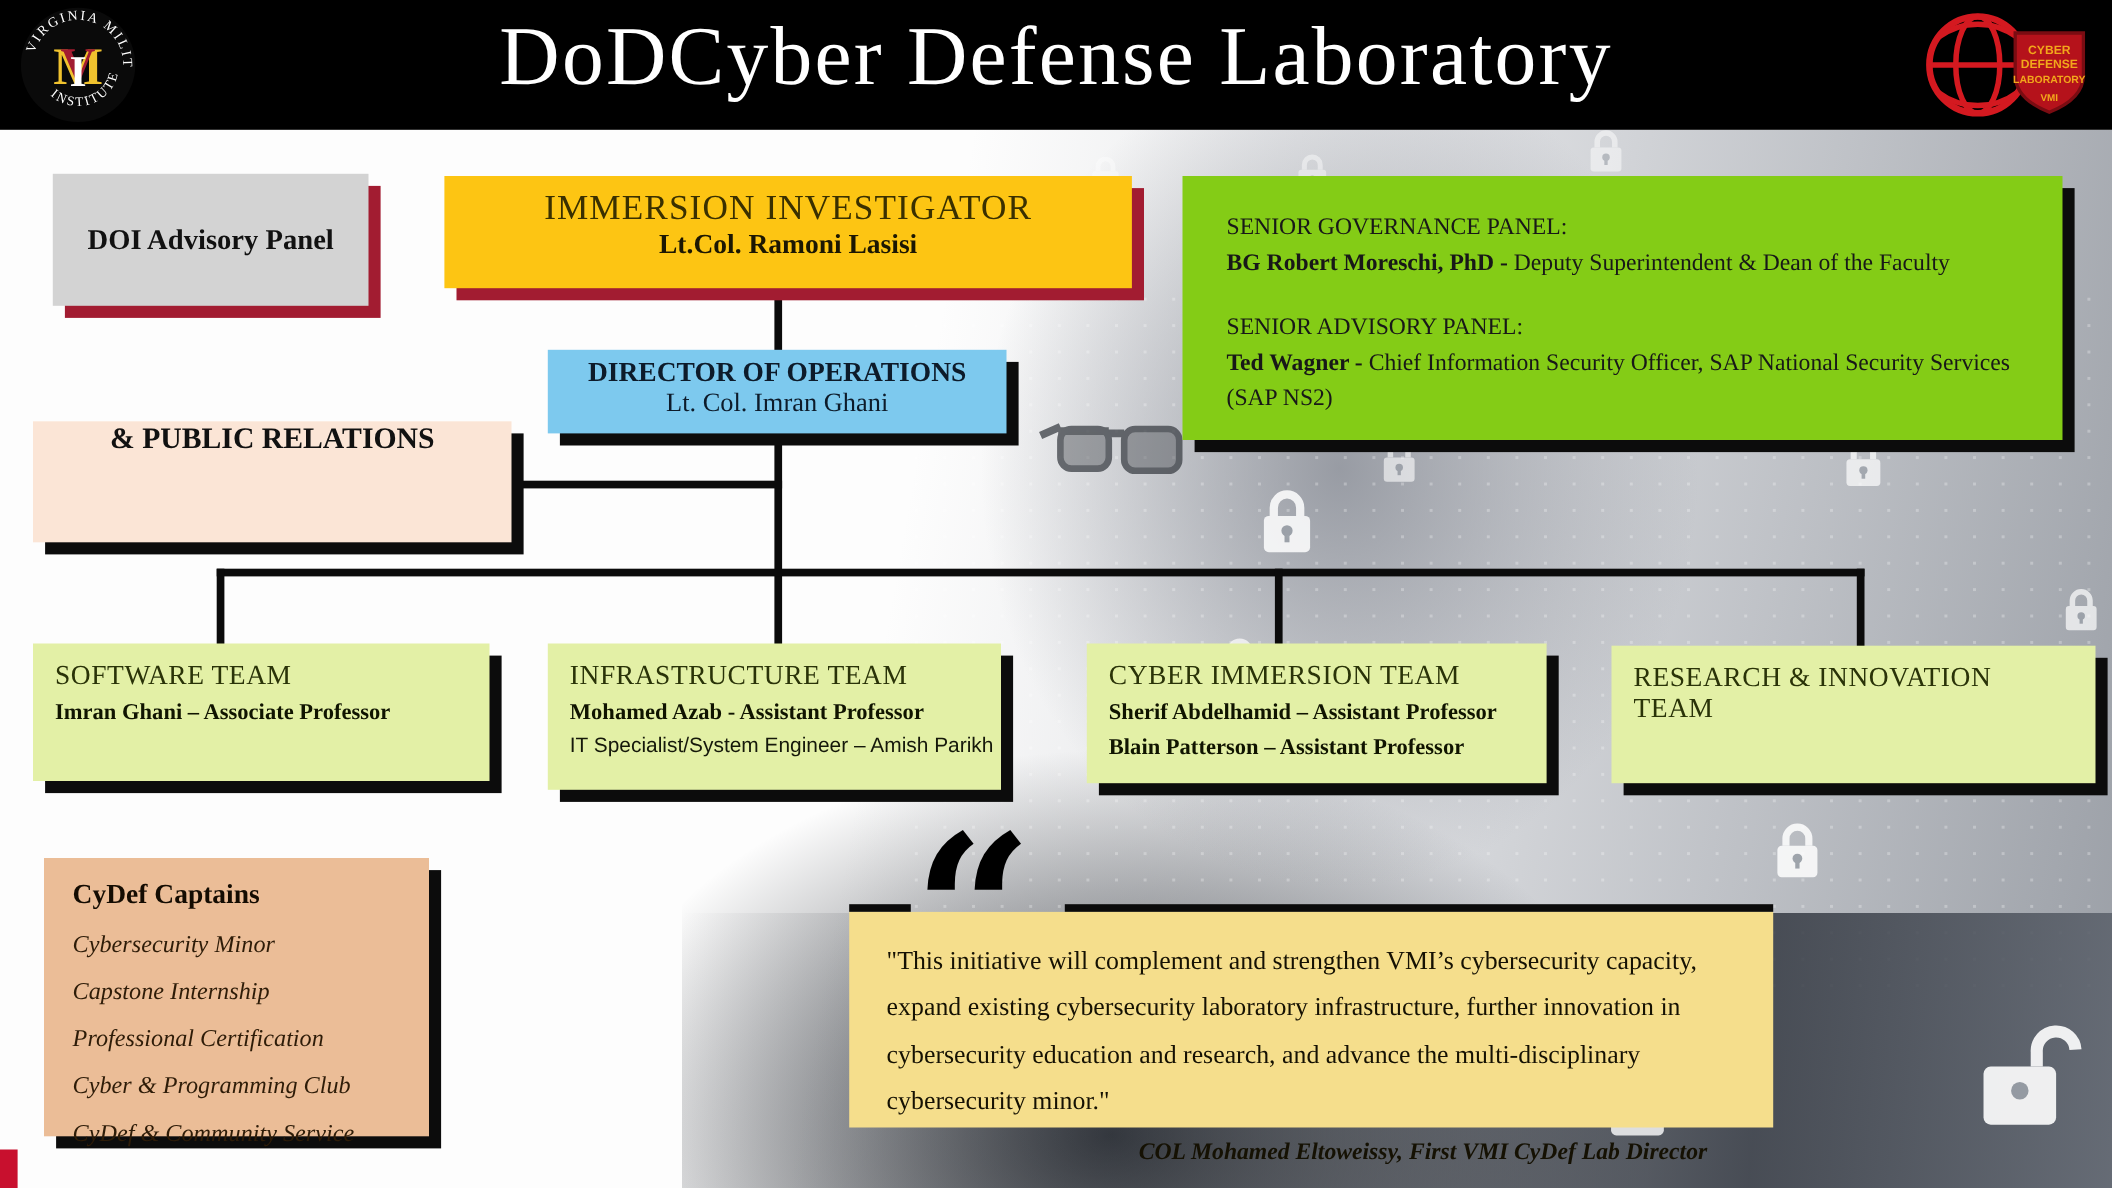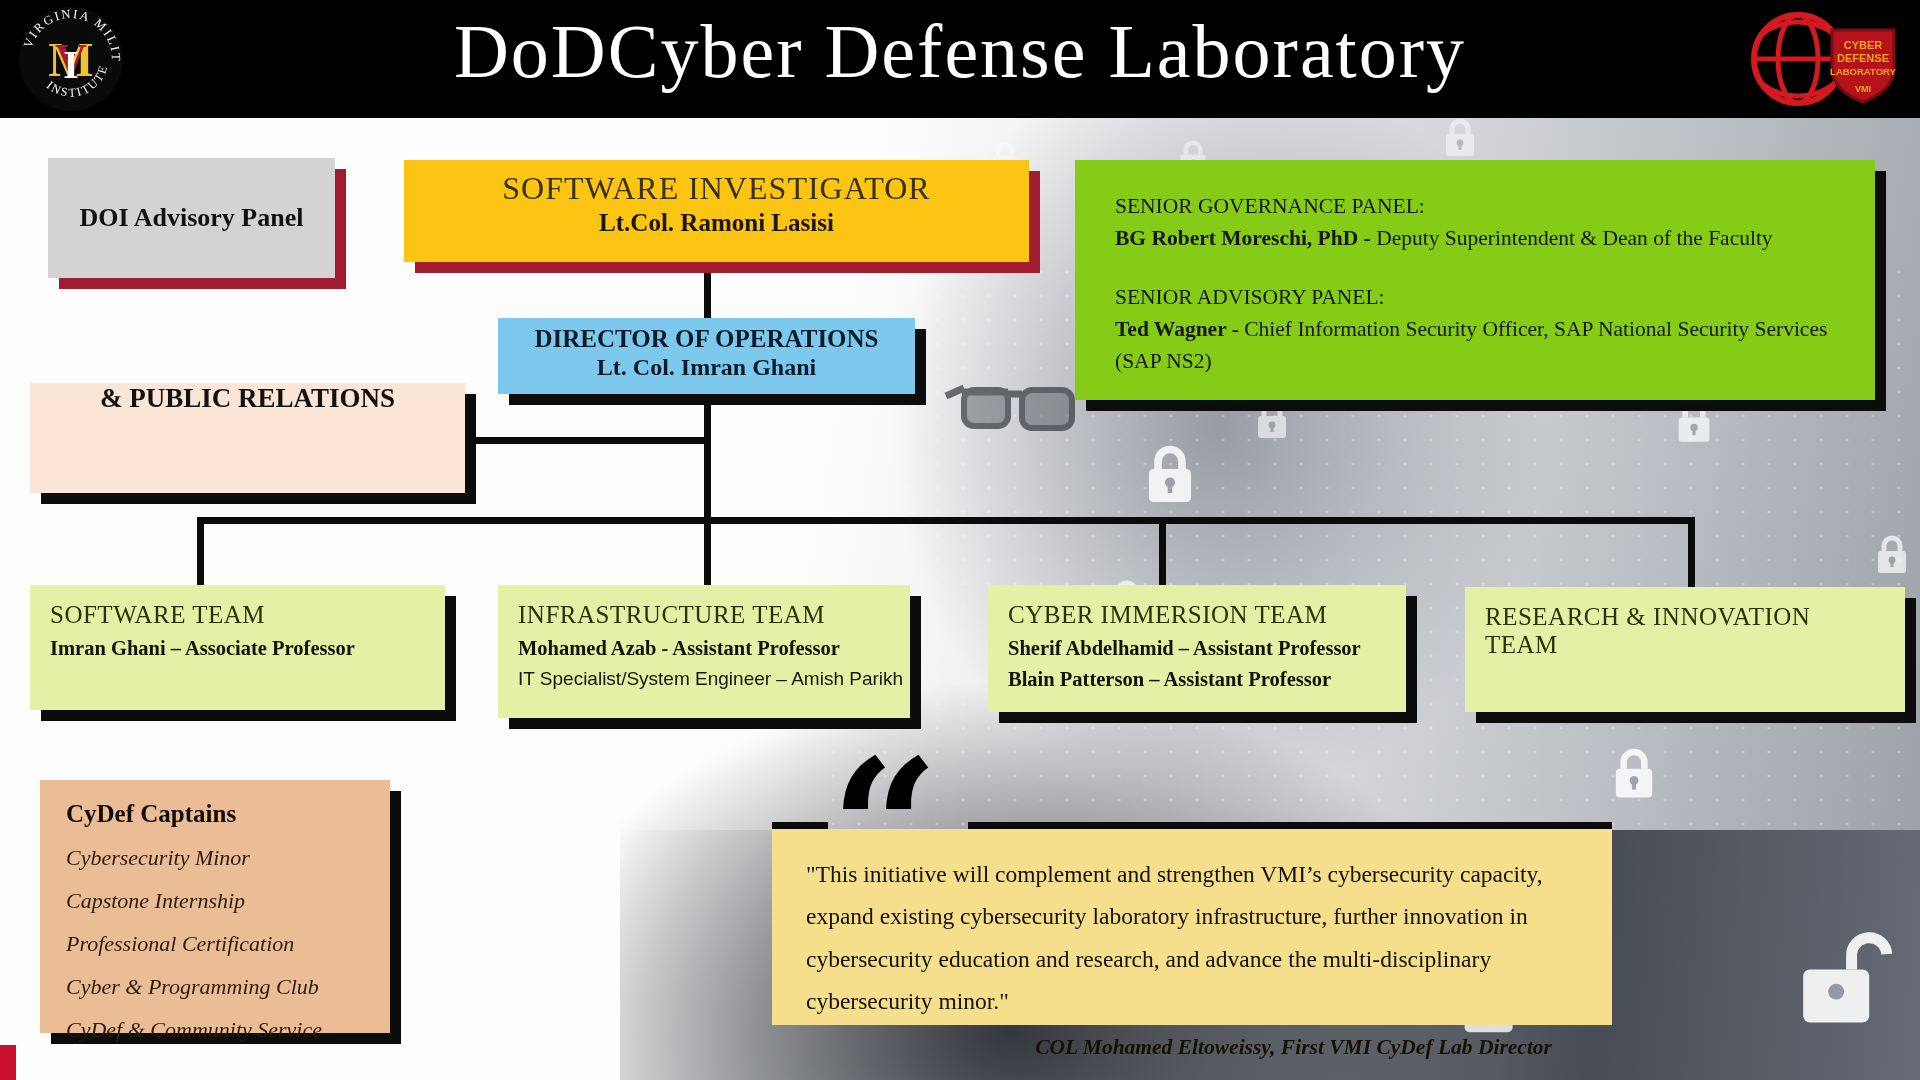--- a/index.html
+++ b/index.html
@@ -40,21 +40,21 @@
   .pi{left:404px;top:160px;width:625px;height:102px;background:#FDC513;text-align:center;color:#2b2404;}
   .pi .t{font-size:32px;letter-spacing:1px;margin-top:10px;color:#3a3000;}
   .pi .n{font-size:25px;font-weight:bold;color:#1c1702;margin-top:2px;}
 
   .gov{left:1075px;top:160px;width:800px;height:240px;background:#84cc16;
        padding:30px 40px;font-size:21.5px;color:#181818;line-height:1.5;}
   .gov .gap{height:26px;}
 
   .dir{left:498px;top:318px;width:417px;height:76px;background:#7DC9EE;text-align:center;color:#0d1b2a;}
   .dir .t{font-size:25px;font-weight:bold;margin-top:7px;}
-  .dir .n{font-size:24px;font-weight:bold;margin-top:1px;}
+  .dir .n{font-size:24px;font-weight:normal;margin-top:1px;}
 
   .exec{left:30px;top:383px;width:435px;height:110px;background:#FBE5D6;text-align:center;color:#111;}
   .exec div{font-size:27px;font-weight:bold;}
   .exec .l1{margin-top:14px;}
 
   .team{background:#E3F0A6;padding:16px 20px;color:#1c2205;}
   .team .tt{font-size:25px;letter-spacing:.5px;color:#2a3308;}
   .team .m{font-size:20.5px;font-weight:bold;margin-top:8px;white-space:nowrap;color:#101400;}
   .team .mp{font-size:19px;font-family:"Liberation Sans",sans-serif;font-weight:normal;
             margin-top:8px;white-space:nowrap;color:#15180a;}
@@ -165,21 +165,21 @@
       <text x="125" y="73" text-anchor="middle" font-family="Liberation Sans, sans-serif" font-weight="bold" font-size="9.5" fill="#F2A71B">LABORATORY</text>
       <text x="125" y="90" text-anchor="middle" font-family="Liberation Sans, sans-serif" font-weight="bold" font-size="9" fill="#F2A71B">VMI</text>
     </svg>
   </div>
 
   <div class="obox doi shadow-red">
     <span>DOI Advisory Panel</span>
   </div>
 
   <div class="obox pi shadow-red">
-    <div class="t">SOFTWARE INVESTIGATOR</div>
+    <div class="t">IMMERSION INVESTIGATOR</div>
     <div class="n">Lt.Col. Ramoni Lasisi</div>
   </div>
 
   <div class="obox gov shadow-black">
     <div>SENIOR GOVERNANCE PANEL:</div>
     <div><b>BG Robert Moreschi, PhD -</b><span> Deputy Superintendent &amp; Dean of the Faculty</span></div>
     <div class="gap"></div>
     <div>SENIOR ADVISORY PANEL:</div>
     <div><b>Ted  Wagner -</b><span> Chief Information Security Officer,  SAP National Security Services (SAP NS2)</span></div>
   </div>

